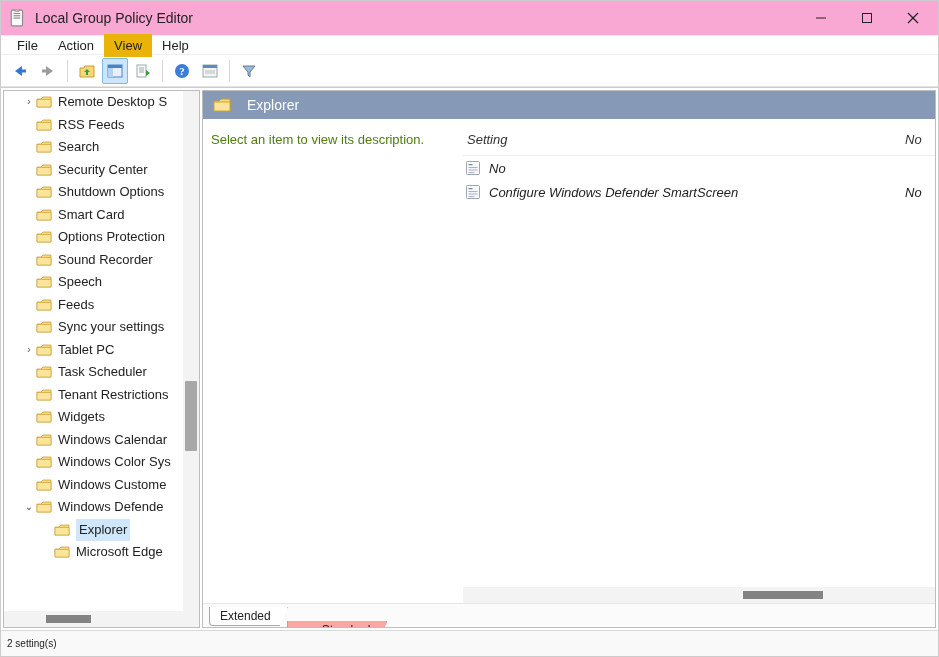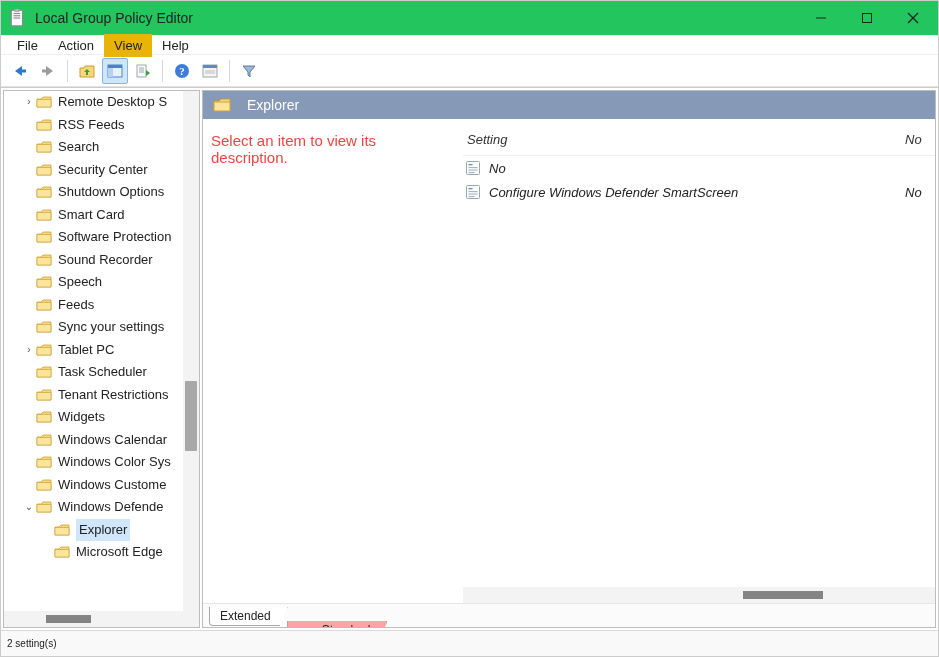--- a/index.html
+++ b/index.html
@@ -14,21 +14,21 @@
     display: flex;
     flex-direction: column;
     border: 1px solid #ccc;
   }
   
   .titlebar {
     display: flex;
     align-items: center;
     height: 34px;
     padding: 0 2px 0 8px;
-    background: #22c55e;
+    background: #f9a8d4;
   }
   .titlebar .app-icon { width: 18px; height: 18px; margin-right: 8px; display:flex; align-items:center; justify-content:center;}
   .titlebar .title { font-size: 14px; flex: 1; }
   .win-controls { display: flex; }
   .win-btn {
     width: 46px; height: 32px; display:flex; align-items:center; justify-content:center; color:#333;
   }
   .win-btn svg { width: 12px; height: 12px; }
   
   .menubar {
@@ -133,22 +133,22 @@
   .right-header .folder-icon { width:18px; height:16px; }
   .right-body {
     flex:1;
     display:flex;
     overflow:hidden;
     background:#fff;
   }
   .desc-col {
     width: 260px;
     padding: 13px 8px 8px 8px;
-    font-size: 15px;
-    color:#ef4444;
+    font-size: 13px;
+    color:#4d7c0f;
   }
   .settings-col {
     flex:1;
     overflow:hidden;
     display:flex; flex-direction:column;font-style:italic;
   }
   .settings-header-row {
     display:flex;
     border-bottom: 1px solid #eee;
     font-size: 13px;
@@ -366,21 +366,21 @@
           <span class="tree-label">Smart Card</span>
         </div>
         <div class="tree-row indent1">
           <span class="expander"></span>
           <span class="folder-icon">
             <svg viewBox="0 0 16 14">
               <path d="M1 4 L5 4 L7 2 L15 2 L15 12 L1 12 Z" fill="#f6d77a" stroke="#c79a2d" stroke-width="0.7"></path>
               <path d="M1 4.5 L15 4.5 L15 12 L1 12 Z" fill="#fae59a" stroke="#cda23a" stroke-width="0.7"></path>
             </svg>
           </span>
-          <span class="tree-label">Software Protection</span>
+          <span class="tree-label">Options Protection</span>
         </div>
         <div class="tree-row indent1">
           <span class="expander"></span>
           <span class="folder-icon">
             <svg viewBox="0 0 16 14">
               <path d="M1 4 L5 4 L7 2 L15 2 L15 12 L1 12 Z" fill="#f6d77a" stroke="#c79a2d" stroke-width="0.7"></path>
               <path d="M1 4.5 L15 4.5 L15 12 L1 12 Z" fill="#fae59a" stroke="#cda23a" stroke-width="0.7"></path>
             </svg>
           </span>
           <span class="tree-label">Sound Recorder</span>

